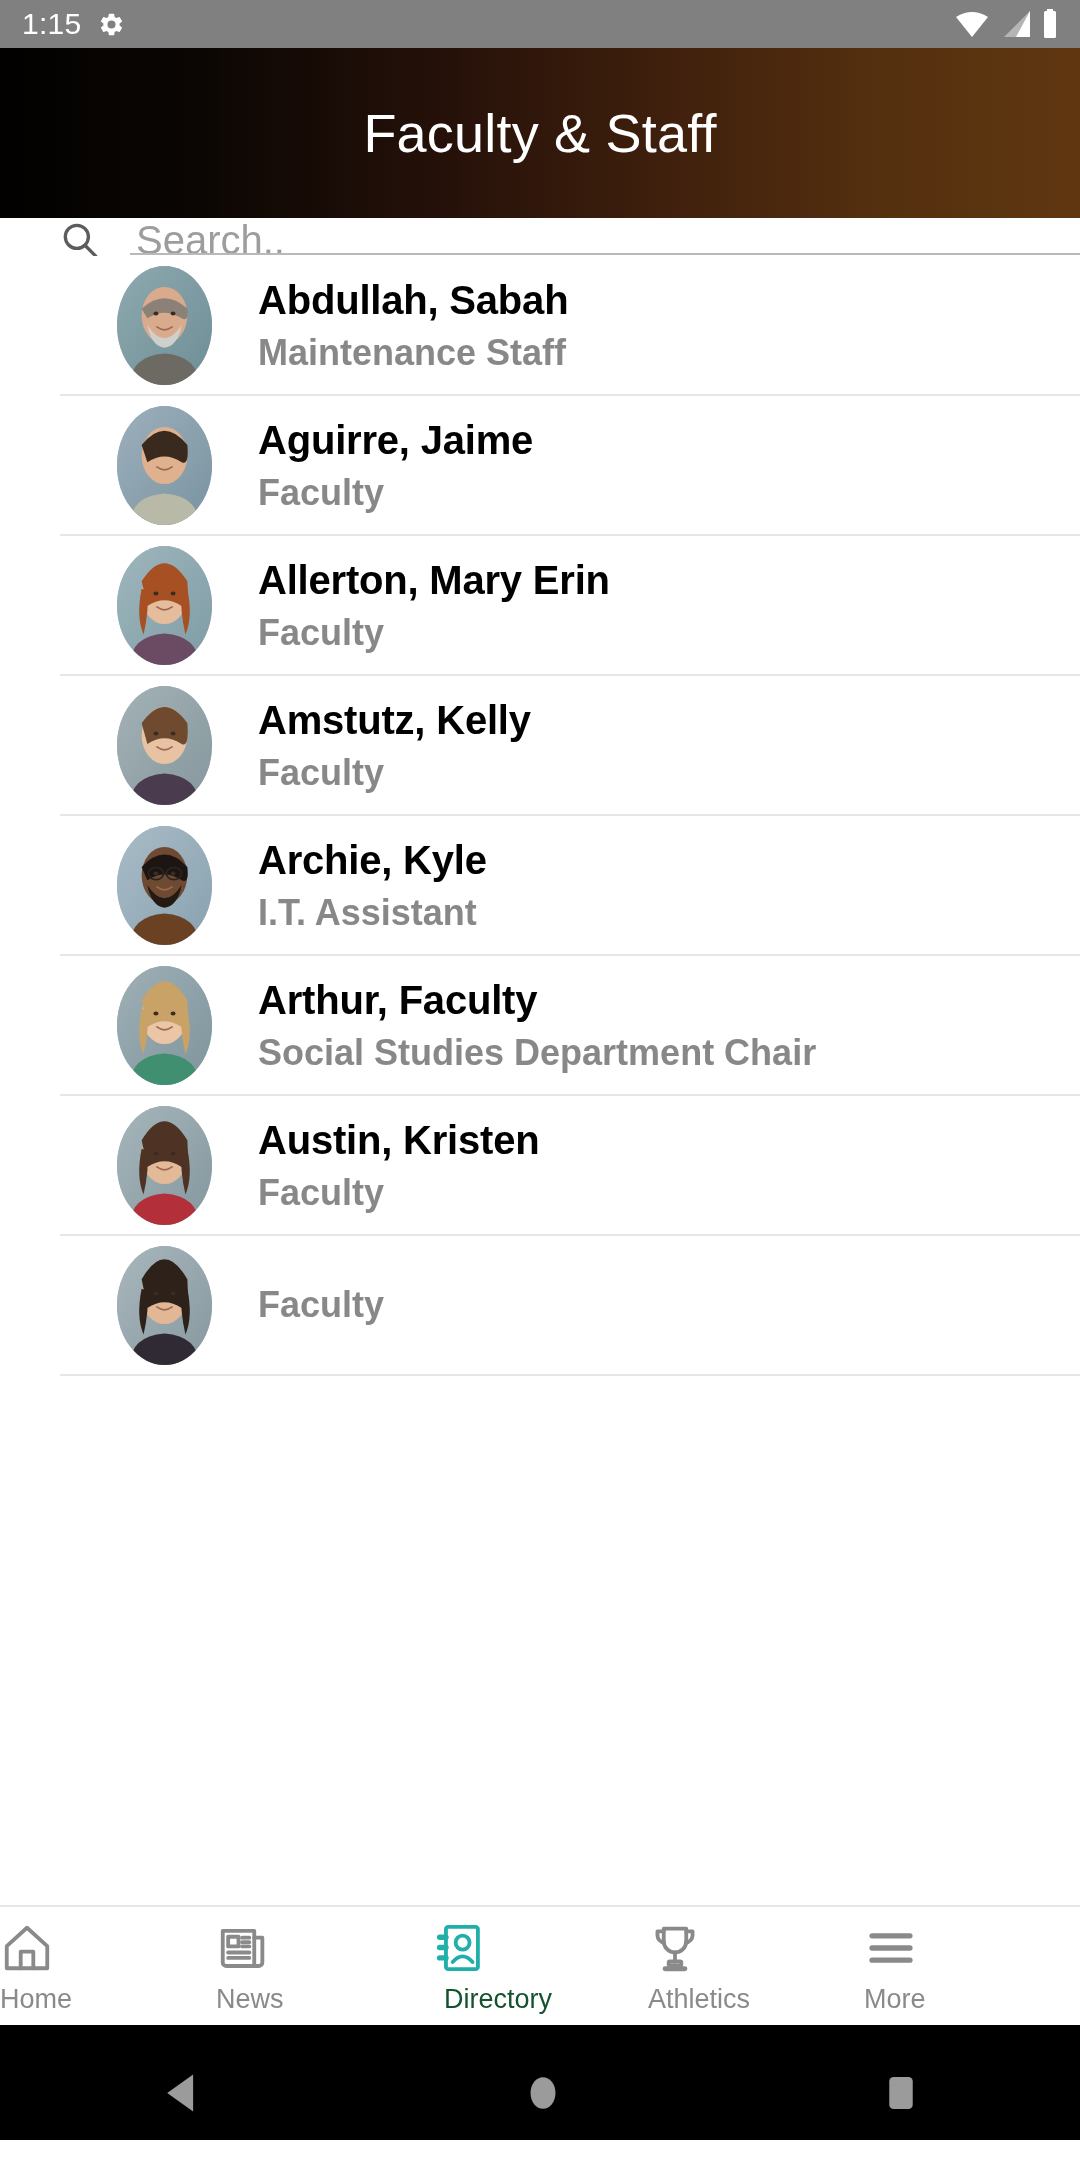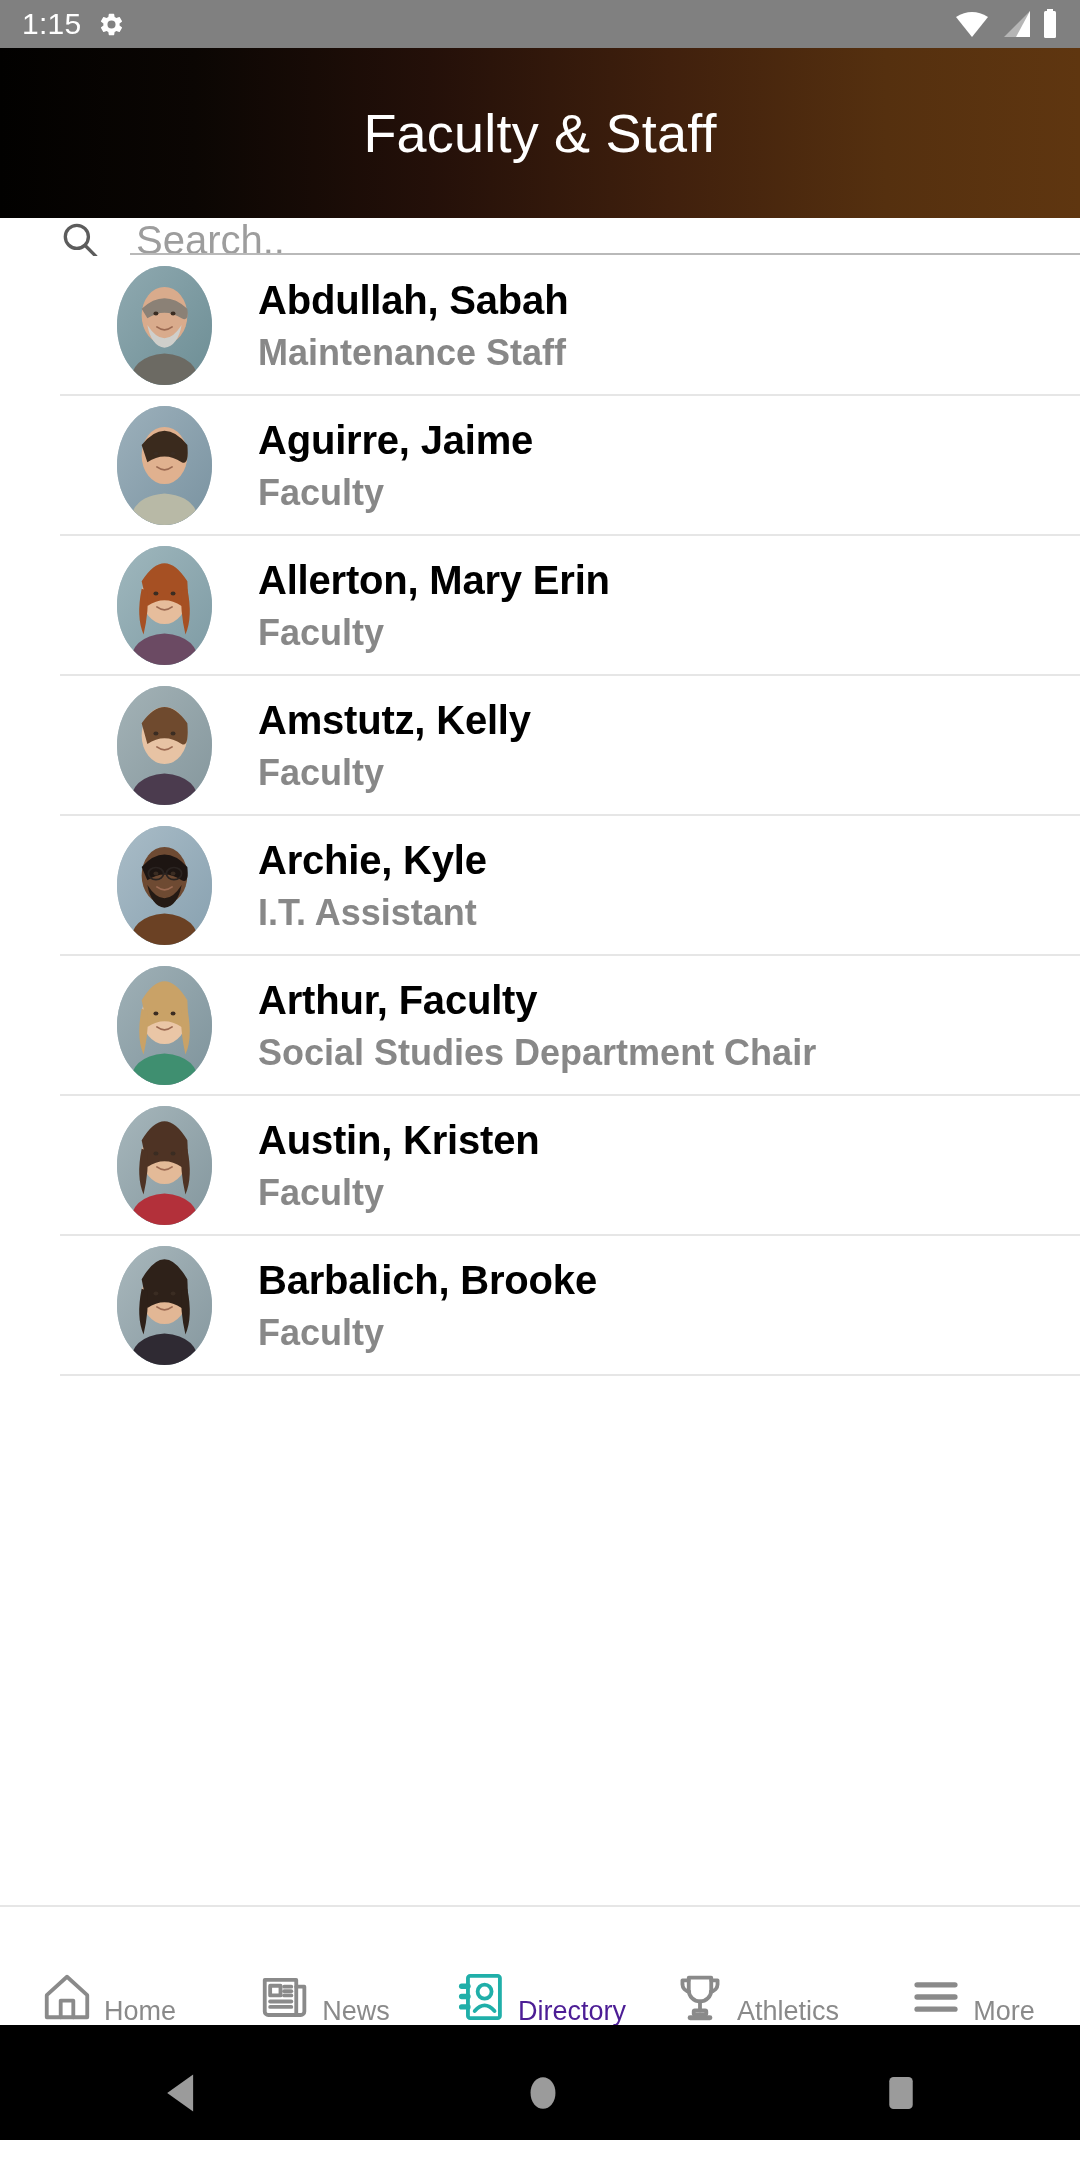--- a/index.html
+++ b/index.html
@@ -42,26 +42,26 @@
   .avatar { margin-left:57px; width:95px; height:119px; border-radius:50%;
     overflow:hidden; position:relative; flex:0 0 auto; background:#9fb3bb; }
   .avatar svg { position:absolute; inset:0; width:100%; height:100%; display:block; }
   .row-text { margin-left:46px; display:flex; flex-direction:column; justify-content:center; gap:15px; }
   .row-name { font-size:40px; font-weight:700; color:#000; letter-spacing:-.2px; line-height:1; }
   .row-title { font-size:36px; font-weight:700; color:#888888; line-height:1; }
 
   
   .tabbar { position:absolute; left:0; top:1905px; width:1080px; height:120px;
     background:#fff; border-top:2px solid #e6e6e6; display:flex; }
-  .tab { flex:1; display:flex; flex-direction:row; align-items:flex-end;
+  .tab { flex:1; display:flex; flex-direction:column; align-items:flex-start;
     justify-content:center; gap:10px; }
   .tab-icon { height:56px; display:flex; align-items:center; justify-content:center; }
   .tab-icon svg { display:block; }
   .tab-label { font-size:27px; color:#8a8a8a; line-height:1; }
-  .tab.active .tab-label { color:#4c1d95; }
+  .tab.active .tab-label { color:#14532d;margin-left:12px; }
 
   
   .navbar { position:absolute; left:0; top:2025px; width:1080px; height:135px;
     background:#000; display:flex; align-items:center; justify-content:space-around; }
   .navbar svg { display:block; }
 </style>
 </head>
 <body>
 
 <div id="phone">
@@ -311,21 +311,20 @@
     <path d="M26 35 q24 -42 48 0 q2 34 -6 30 q-18 -12 -36 0 z" fill="#2e2119"></path>
     <path d="M26 45 q-6 30 2 48 q6 -26 4 -46 z M74 45 q6 30 -2 48 q-6 -26 -4 -46 z" fill="#2e2119"></path>
 
     <ellipse cx="41" cy="50" rx="2.6" ry="2.1" fill="#3a2c22"></ellipse>
     <ellipse cx="59" cy="50" rx="2.6" ry="2.1" fill="#3a2c22"></ellipse>
     <path d="M42 64 q8 6 16 0" stroke="#9c6a52" stroke-width="1.8" fill="none" stroke-linecap="round"></path>
 
   </svg>
         </div>
      <div class="row-text">
-       <div class="row-name">Barbalich, Brooke</div>
        <div class="row-title">Faculty</div>
      </div>
       </div>
     </div>
 
   <div class="tabbar" id="tabbar">
       <div class="tab">
         <span class="tab-icon">
           <svg viewBox="0 0 24 24" width="54" height="54" stroke="#8a8a8a" fill="none" stroke-width="1.7" stroke-linecap="round" stroke-linejoin="round">
         <path d="M3 11.2 L12 3 L21 11.2 L21 21 L3 21 Z"></path>

